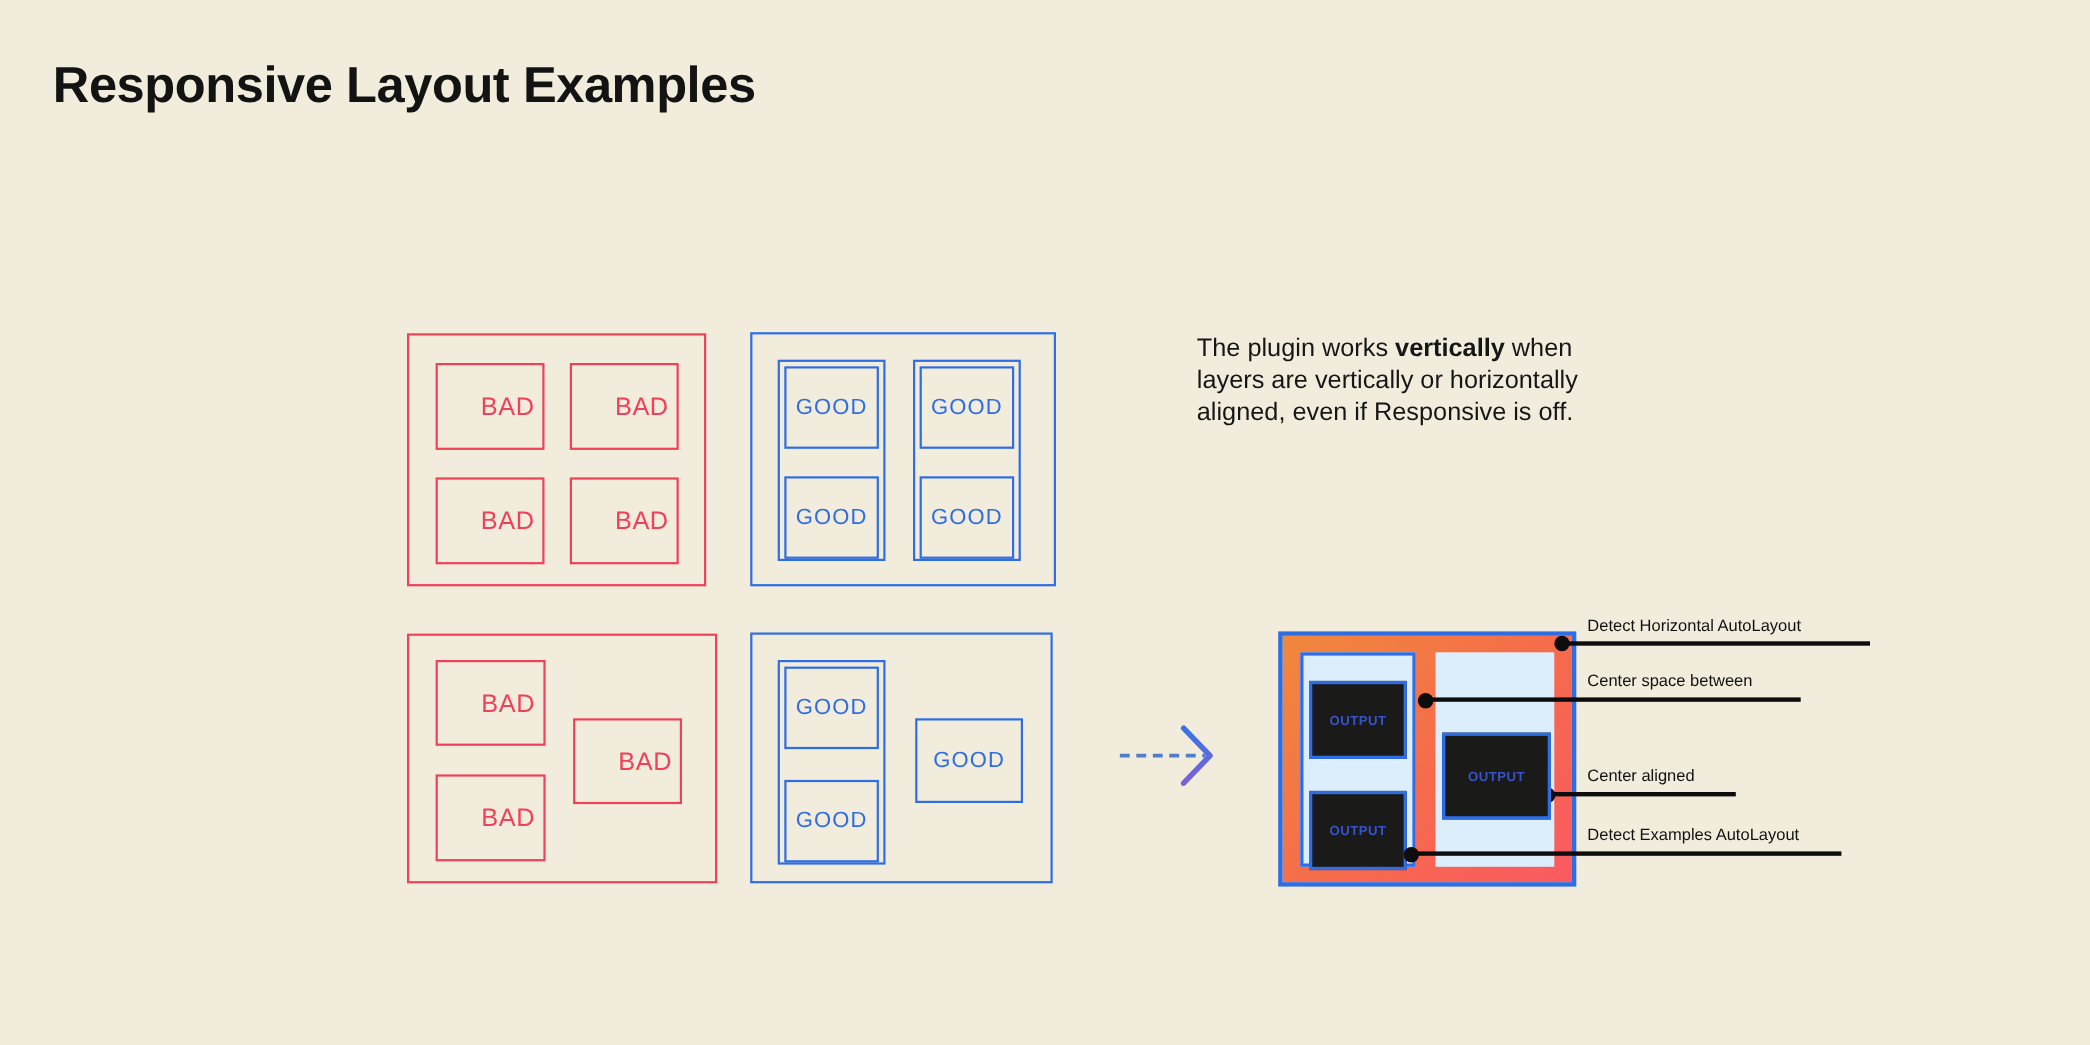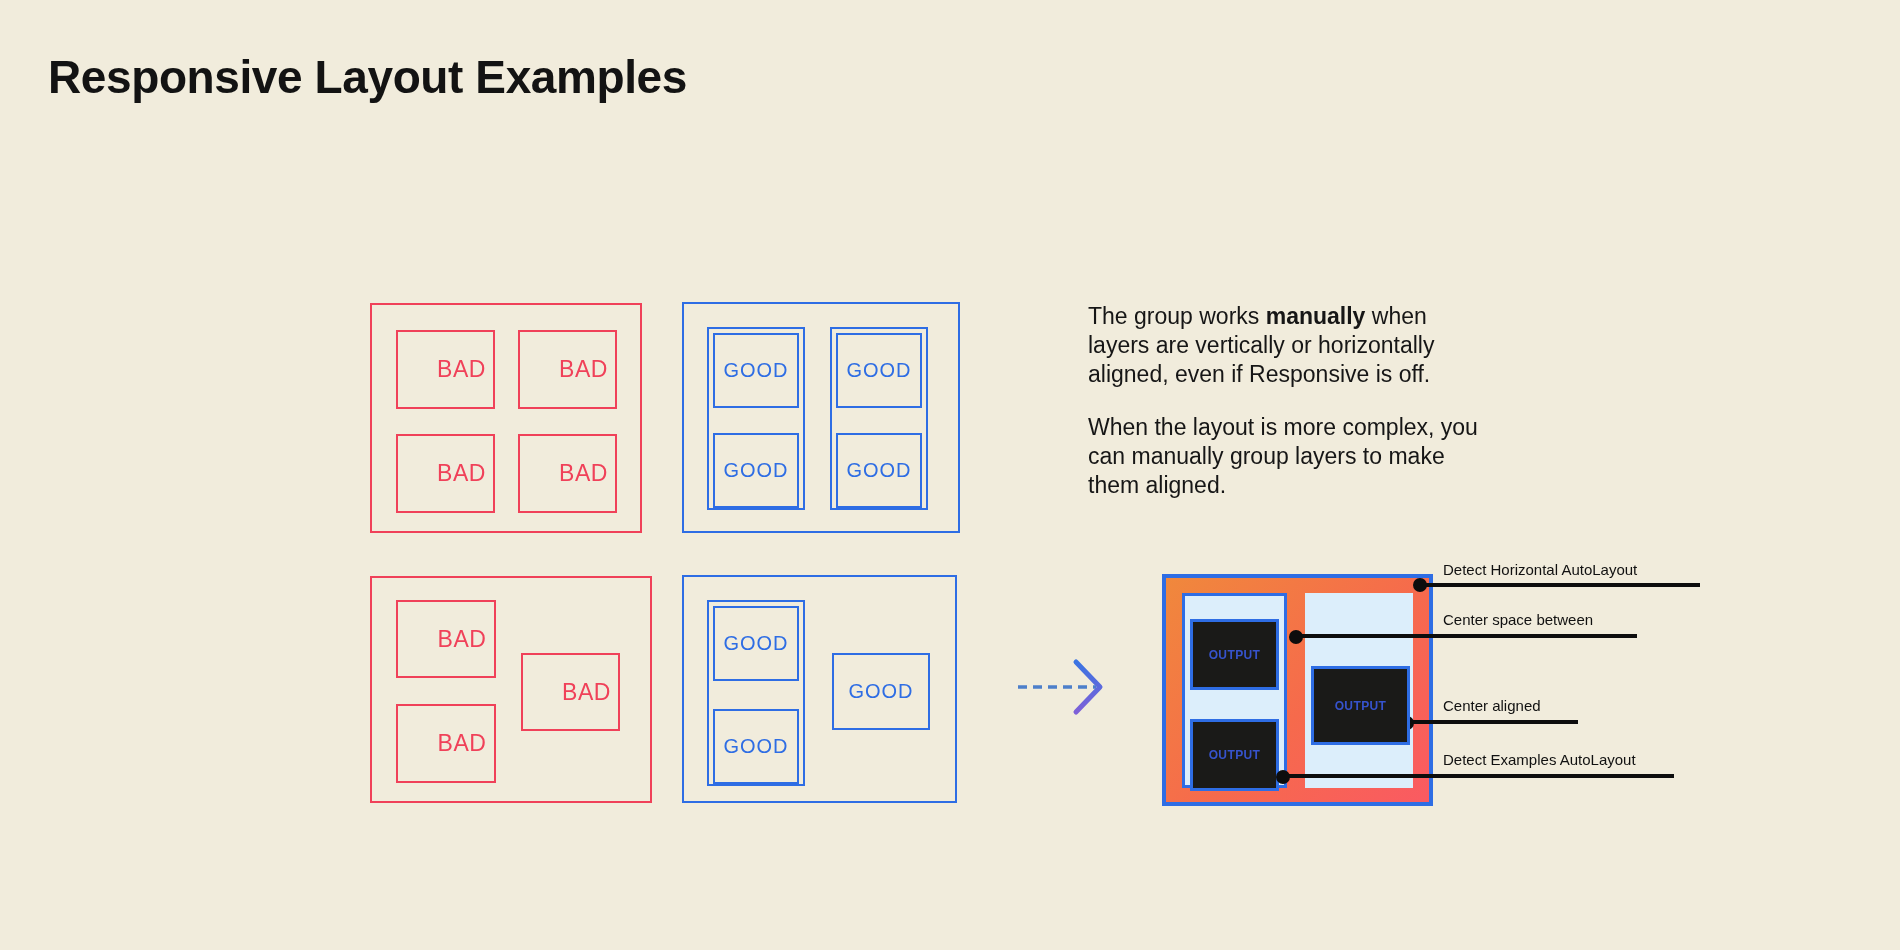--- a/index.html
+++ b/index.html
@@ -119,26 +119,23 @@
 
   <div class="frame good-frame" style="left:682px;top:575px;width:275px;height:228px;">
     <div class="good-group" style="left:23px;top:23px;width:98px;height:186px;">
       <div class="cell good-cell" style="left:4px;top:4px;width:86px;height:75px;">GOOD</div>
       <div class="cell good-cell" style="left:4px;top:107px;width:86px;height:75px;">GOOD</div>
     </div>
     <div class="cell good-cell" style="left:148px;top:76px;width:98px;height:77px;">GOOD</div>
   </div>
 
   <div class="description">
-    <p><span>The group works </span><b>manually</b><span> when
+    <p><span>The plugin works </span><b>vertically</b><span> when
 layers are vertically or horizontally
 aligned, even if Responsive is off.</span></p>
-    <p>When the layout is more complex, you
-can manually group layers to make
-them aligned.</p>
   </div>
 
   <svg class="arrow" width="100" height="78" viewBox="0 0 100 78">
     <defs>
       <linearGradient id="headGrad" x1="0" y1="0" x2="0" y2="1">
         <stop class="stop-top" offset="0"></stop>
         <stop class="stop-bottom" offset="1"></stop>
       </linearGradient>
     </defs>
     <line class="arrow-dash" x1="8" y1="39" x2="86" y2="39" stroke-width="3.5" stroke-dasharray="9 6"></line>

